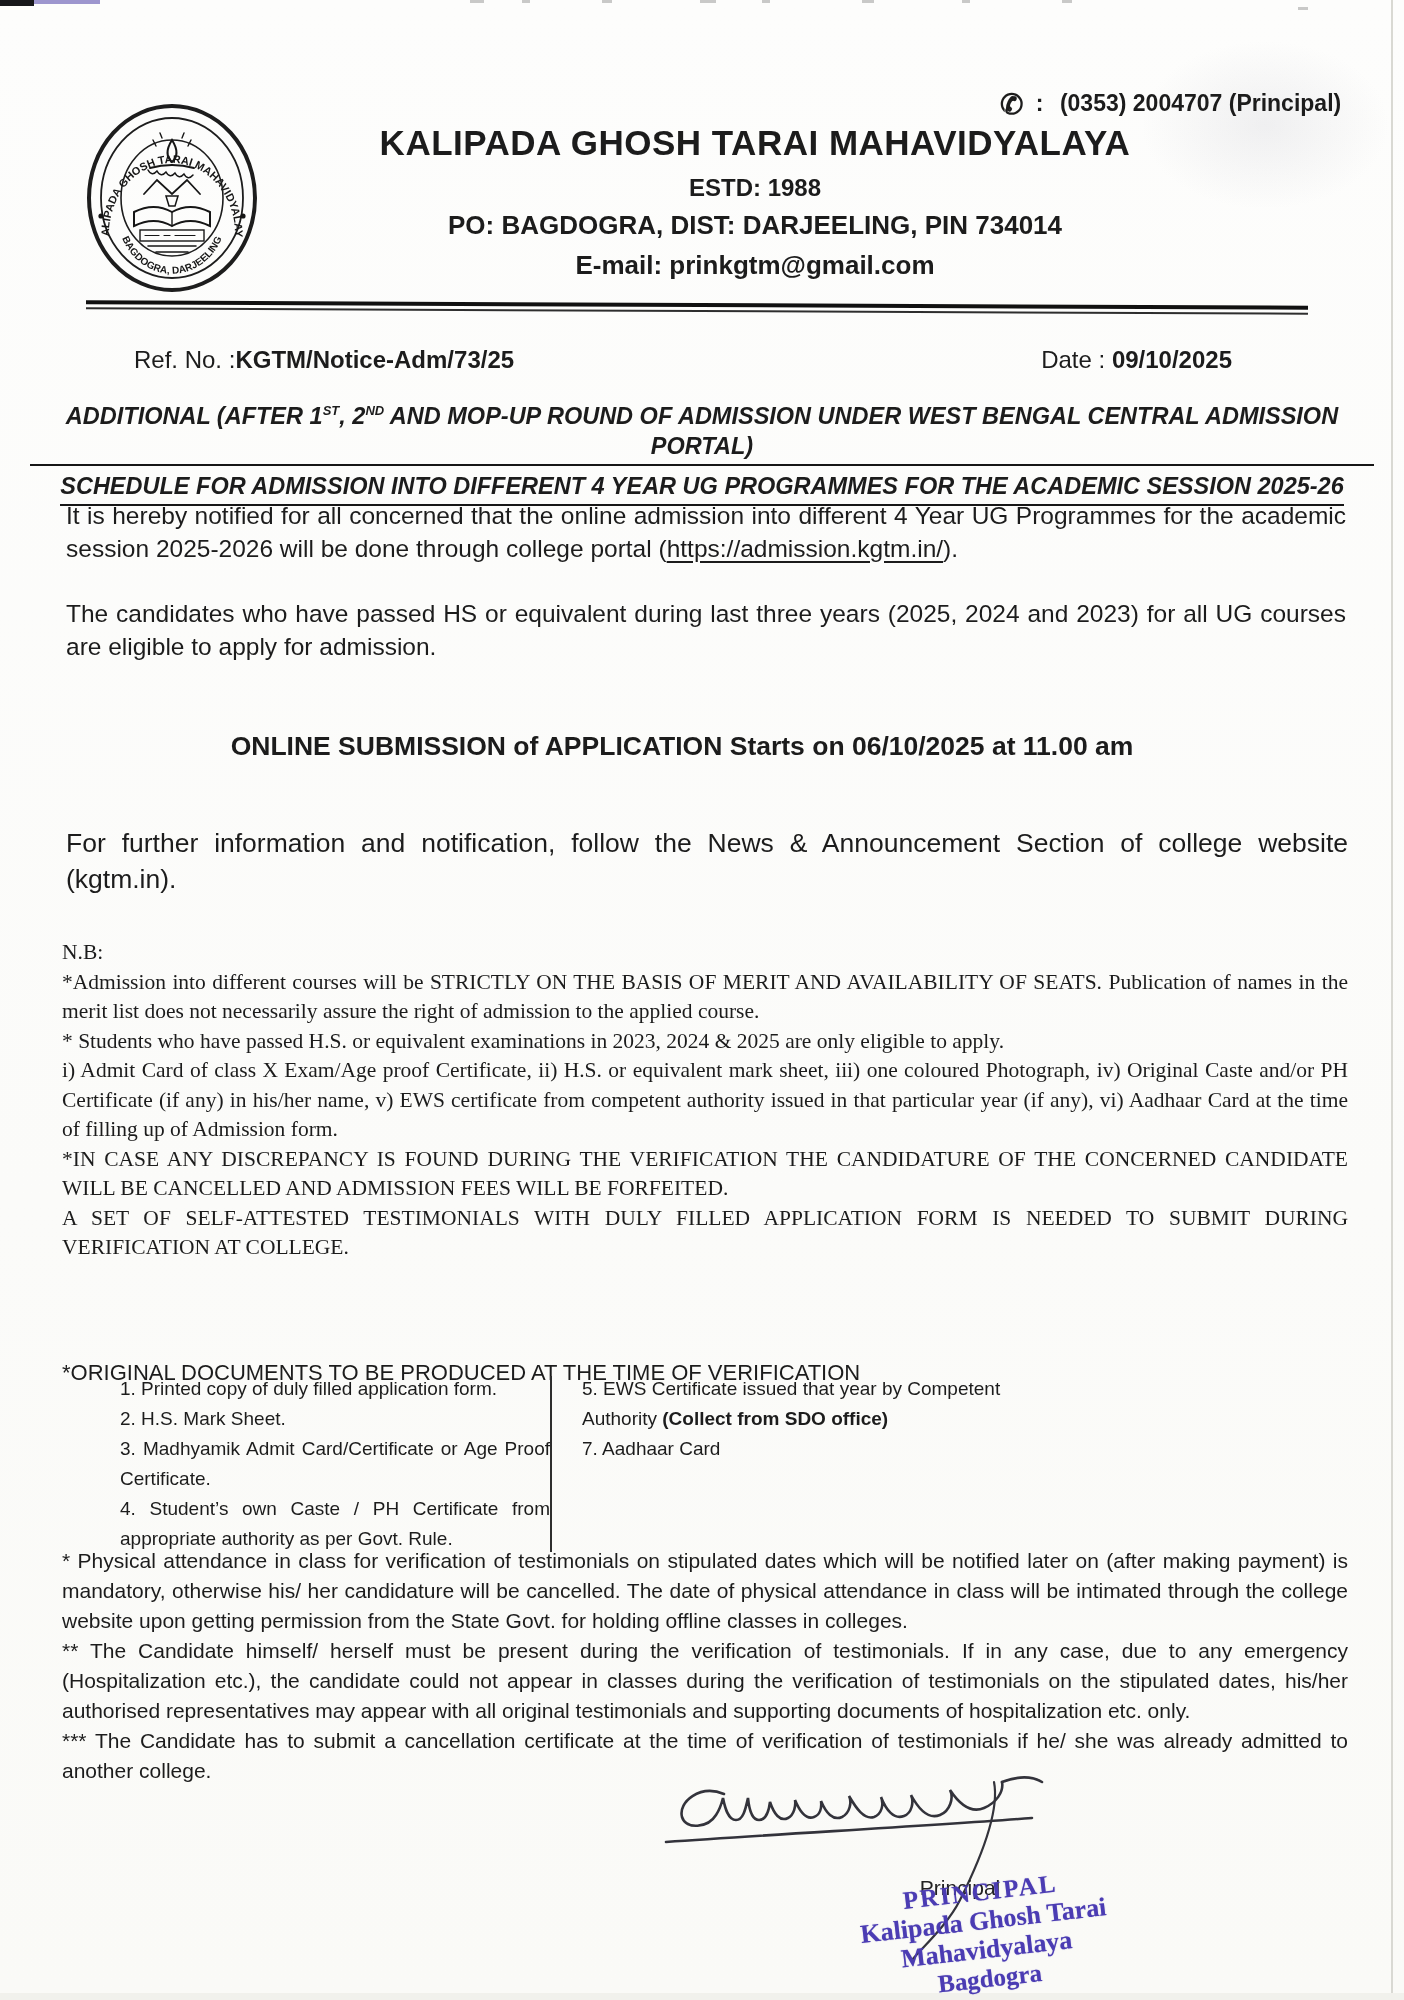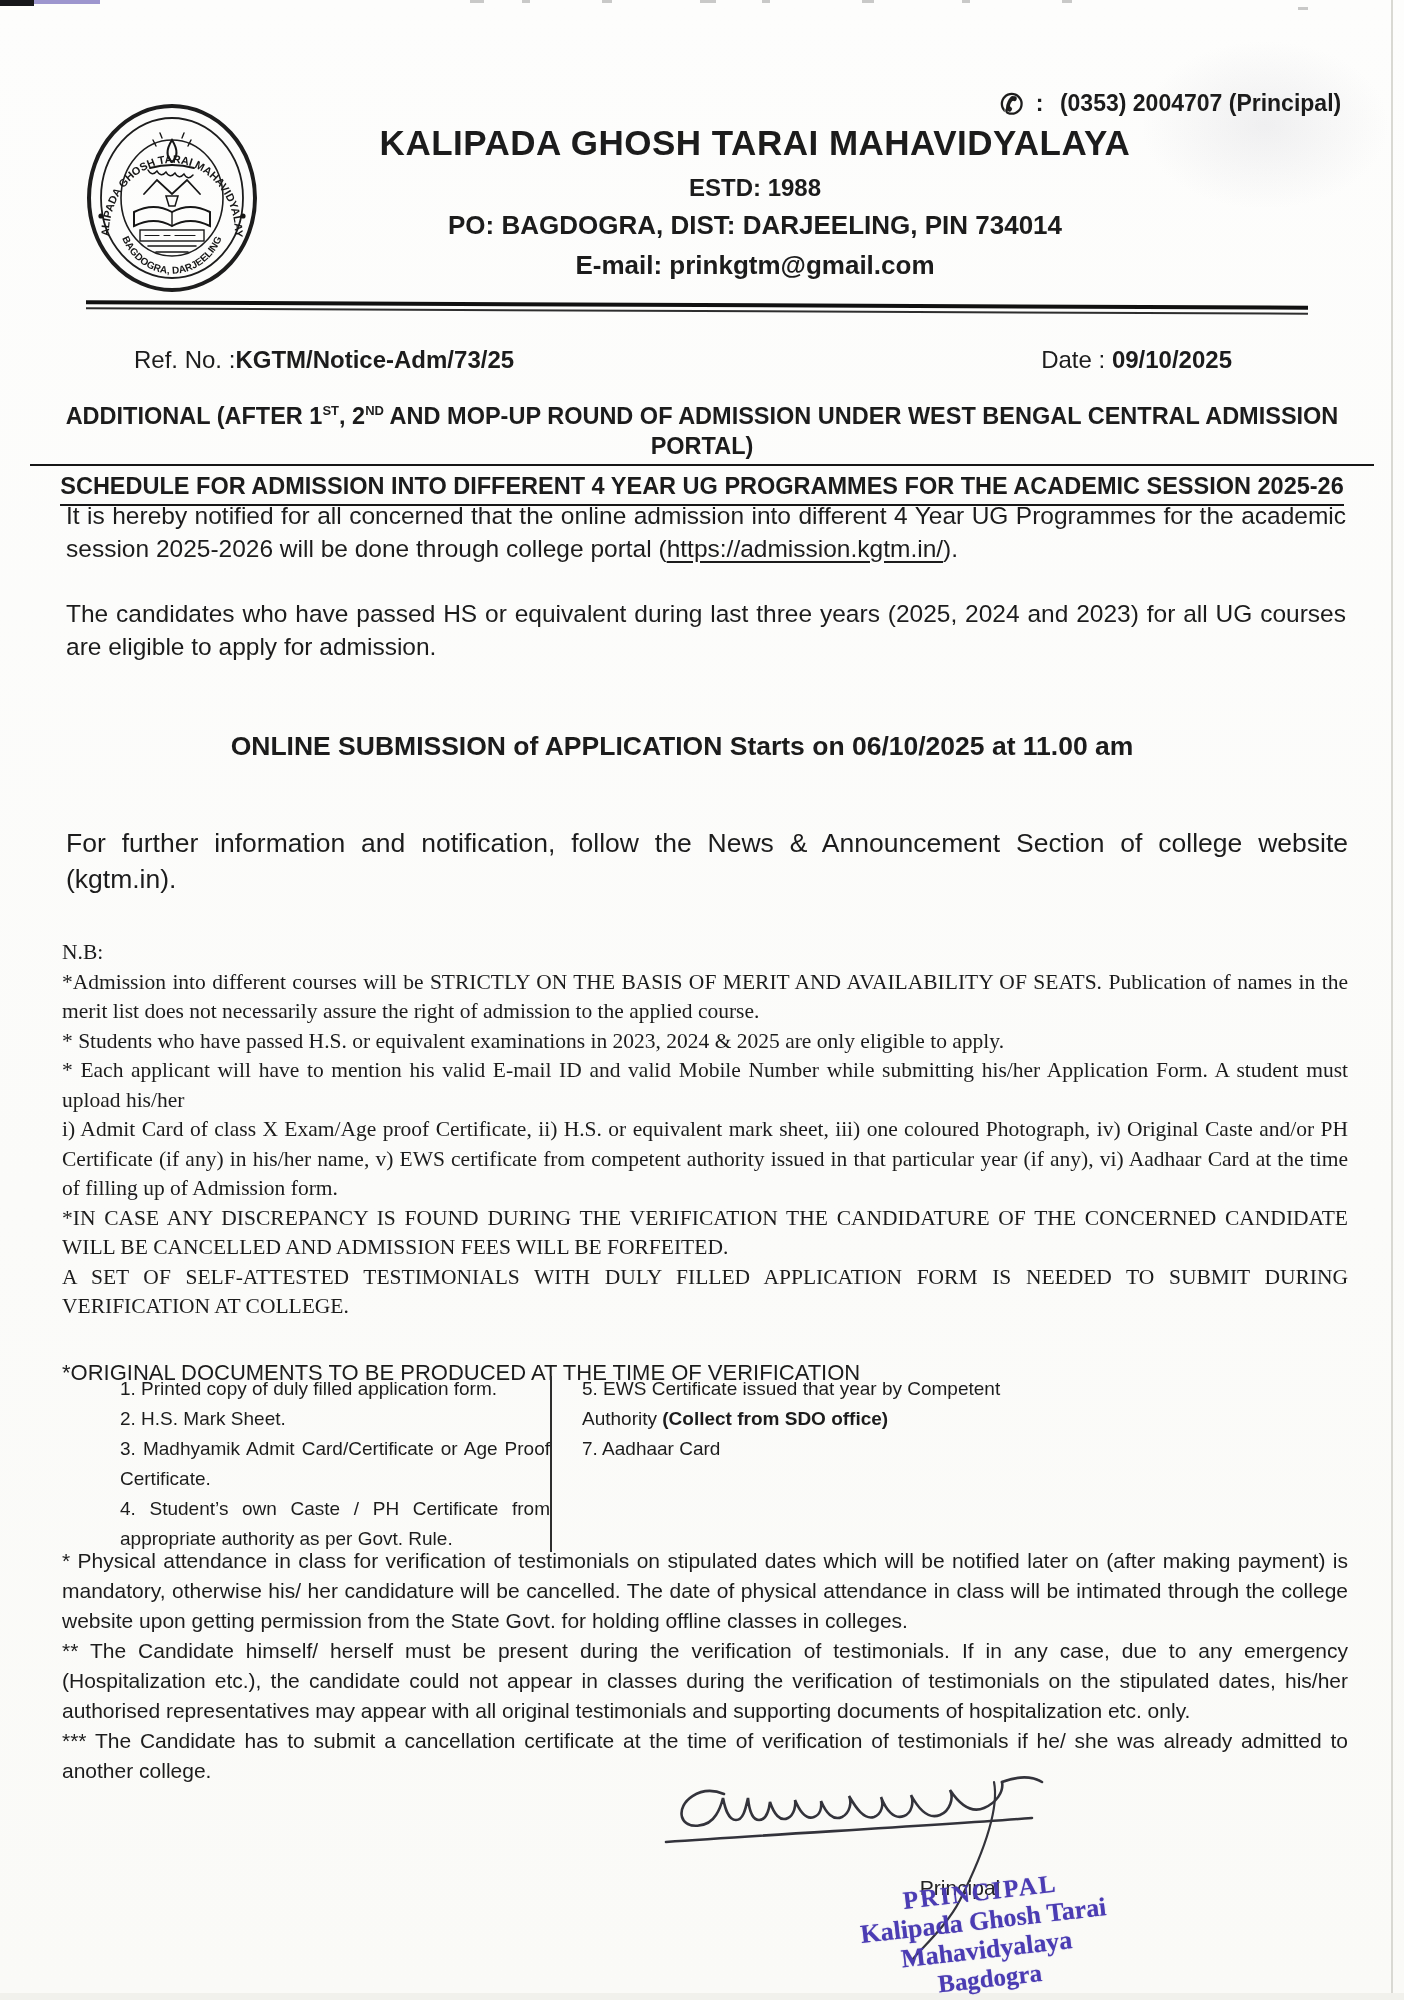--- a/index.html
+++ b/index.html
@@ -30,21 +30,21 @@
   .logo{left:84px;top:100px;}
 
   .rule{left:86px;top:303px;width:1222px;transform:rotate(.25deg);}
   .rule .r1{height:4px;background:#111;}
   .rule .r2{height:2px;background:#2e2e2e;margin-top:3px;}
 
   .refrow{left:134px;top:346px;width:1098px;font-size:24px;display:flex;justify-content:space-between;}
   .refrow b{font-weight:bold;}
 
   .title{left:30px;top:396px;width:1344px;text-align:center;font-weight:bold;font-size:23.5px;line-height:30px;}
-  .title .tline{display:block;}
+  .title .tline{display:block;font-style:italic;}
   .title .u{display:inline-block;border-bottom:2.5px solid #161616;padding-bottom:3px;margin-bottom:5px;}
   .title sup{font-size:13px;}
 
   .para{left:66px;width:1280px;font-size:24.5px;line-height:33px;text-align:justify;}
   .p1{top:474px;}
   .p2{top:572px;}
   .p1 a{color:#1c1c1c;text-decoration:underline;text-underline-offset:4px;}
   .highlight{left:20px;top:704px;width:1324px;text-align:center;font-weight:bold;font-size:26.5px;}
   .p3{left:66px;top:798px;width:1282px;font-size:26.5px;line-height:36px;text-align:justify;}
 
@@ -160,21 +160,20 @@
   <p class="abs para p2">The candidates who have passed HS or equivalent during last three years (2025, 2024 and 2023) for all UG courses are eligible to apply for admission.</p>
 
   <p class="abs highlight">ONLINE SUBMISSION of APPLICATION Starts on 06/10/2025 at 11.00 am</p>
 
   <p class="abs p3">For further information and notification, follow the News &amp; Announcement Section of college website (kgtm.in).</p>
 
   <div class="abs nb">
     <p>N.B:</p>
     <p>*Admission into different courses will be STRICTLY ON THE BASIS OF MERIT AND AVAILABILITY OF SEATS. Publication of names in the merit list does not necessarily assure the right of admission to the applied course.</p>
     <p>* Students who have passed H.S. or equivalent examinations in 2023, 2024 &amp; 2025 are only eligible to apply.</p>
-    <p>* Each applicant will have to mention his valid E-mail ID and valid Mobile Number while submitting his/her Application Form. A student must upload his/her</p>
     <p>i) Admit Card of class X Exam/Age proof Certificate, ii) H.S. or equivalent mark sheet, iii) one coloured Photograph, iv) Original Caste and/or PH Certificate (if any) in his/her name, v) EWS certificate from competent authority issued in that particular year (if any), vi) Aadhaar Card at the time of filling up of Admission form.</p>
     <p>*IN CASE ANY DISCREPANCY IS FOUND DURING THE VERIFICATION THE CANDIDATURE OF THE CONCERNED CANDIDATE WILL BE CANCELLED AND ADMISSION FEES WILL BE FORFEITED.</p>
     <p>A SET OF SELF-ATTESTED TESTIMONIALS WITH DULY FILLED APPLICATION FORM IS NEEDED TO SUBMIT DURING VERIFICATION AT COLLEGE.</p>
   </div>
 
   <p class="abs docs-head">*ORIGINAL DOCUMENTS TO BE PRODUCED AT THE TIME OF VERIFICATION</p>
   <div class="abs docs">
     <div class="docs-left">
       <p>1. Printed copy of duly filled application form.</p>
       <p>2. H.S. Mark Sheet.</p>

